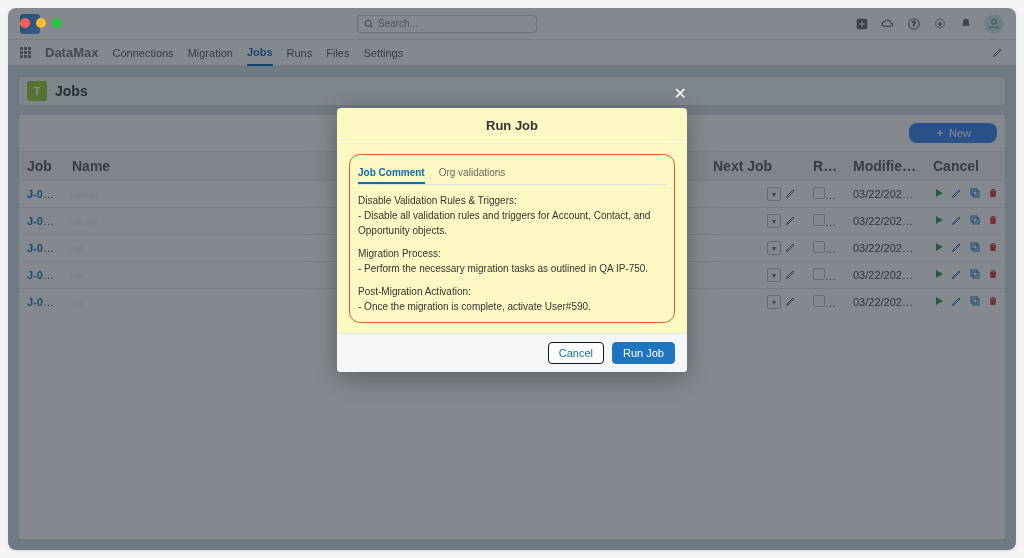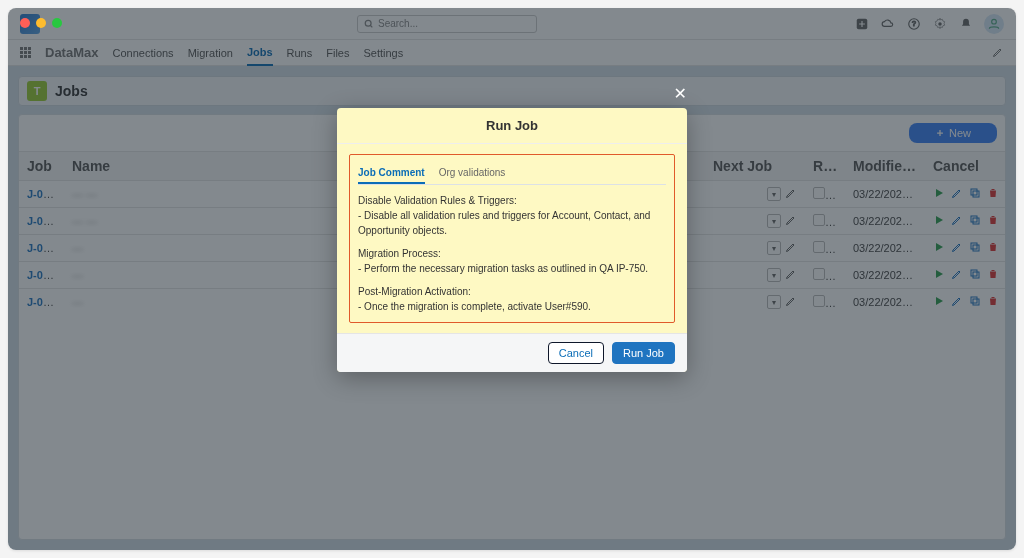--- a/index.html
+++ b/index.html
@@ -56,21 +56,21 @@
 .sel { width: 14px; height: 14px; border: 1px solid #bbb; display: inline-flex; align-items: center; justify-content: center; font-size: 8px; color: #666; border-radius: 2px; }
 .chk { width: 12px; height: 12px; border: 1px solid #bbb; display: inline-block; border-radius: 2px; }
 
 
 .overlay { position: absolute; inset: 0; background: rgba(30,40,50,0.55); display: flex; align-items: flex-start; justify-content: center; padding-top: 100px; }
 .modal-wrap { position: relative; }
 .modal-close { position: absolute; top: -24px; right: 0; color: #fff; font-size: 16px; cursor: pointer; }
 .modal { width: 350px; background: #fef9c3; border-radius: 4px; overflow: hidden; box-shadow: 0 6px 24px rgba(0,0,0,0.3); }
 .modal-title { text-align: center; font-size: 13px; font-weight: 600; padding: 10px; border-bottom: 1px solid #eee; }
 .modal-body { padding: 10px 12px; }
-.callout { border: 1px solid #e05a2b; border-radius: 2px; padding: 8px; }
+.callout { border: 1px solid #e05a2b; border-radius: 11px; padding: 8px; }
 .tabs { display: flex; gap: 14px; border-bottom: 1px solid #dce1e6; margin-bottom: 8px; font-size: 10px; }
 .tab { padding: 4px 0; color: #666; cursor: pointer; }
 .tab.active { color: #0b6db7; border-bottom: 2px solid #0b6db7; font-weight: 600; }
 .comment-block { font-size: 10px; line-height: 1.5; color: #333; }
 .comment-block .sec { margin-bottom: 8px; }
 .comment-block .sec:last-child { margin-bottom: 0; }
 .modal-foot { background: #f5f6f7; padding: 8px 12px; display: flex; justify-content: flex-end; gap: 8px; border-top: 1px solid #e5e5e5; }
 .btn { border-radius: 4px; font-size: 11px; padding: 4px 10px; cursor: pointer; }
 .btn-cancel { background: #fff; border: 1px solid #0f172a; color: #0b6db7; margin-left: 20px; }
 .btn-run { background: #1f74c0; border: 1px solid #1f74c0; color: #fff; }

